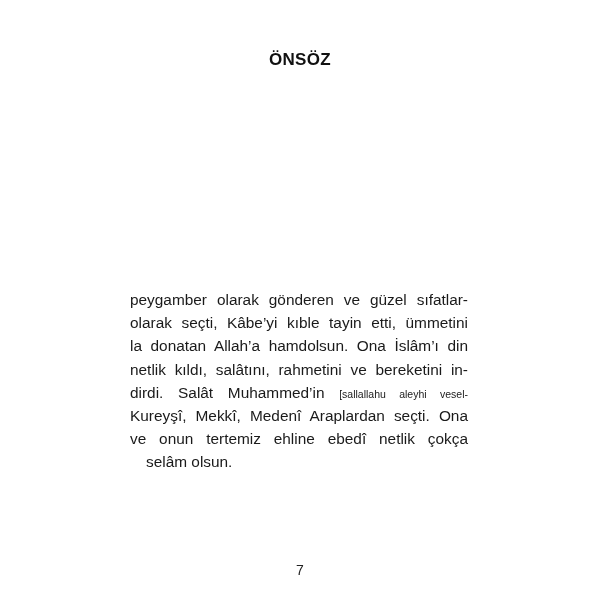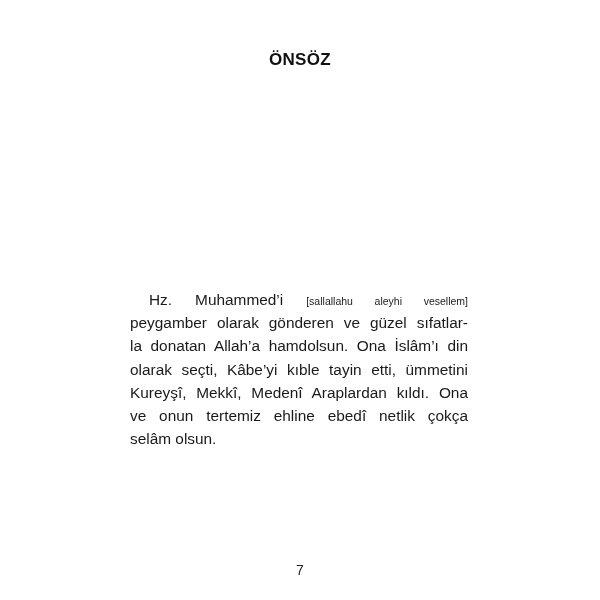--- a/index.html
+++ b/index.html
@@ -1,32 +1,33 @@
 <!DOCTYPE html>
 <html><head>
 <meta charset="utf-8">
 <style>
   html, body { margin:0; padding:0; background:#ffffff; }
   body { width:600px; height:600px; position:relative; overflow:hidden; font-family:"Liberation Sans", sans-serif; color:#1a1a1a; }
   .title { position:absolute; top:50px; left:0; width:600px; text-align:center; font-weight:bold; font-size:17px; letter-spacing:0.3px; color:#111; }
   .body-text { position:absolute; top:288px; left:130px; width:338px; }
   .line { display:block; height:23.2px; line-height:23.2px; font-size:15.4px; text-align:justify; text-align-last:justify; white-space:nowrap; overflow:visible; }
-  .line.last { text-align-last:left; }
+  .line.last { text-align-last:left;margin-left:16px; }
   .line.indent { padding-left:19px; }
   .small { font-size:10.5px; }
   .page-number { position:absolute; top:562px; left:0; width:600px; text-align:center; font-size:14px; color:#222; }
 </style>
 </head>
 <body>
 
 <div class="title">ÖNSÖZ</div>
 
 <div class="body-text">
-  <span class="line indent"><span>Hz. Muhammed’i </span><span class="small">[sallallahu aleyhi vesellem]</span></span>
   <span class="line">peygamber olarak gönderen ve güzel sıfatlar-</span>
+  <span class="line">olarak seçti, Kâbe’yi kıble tayin etti, ümmetini</span>
   <span class="line">la donatan Allah’a hamdolsun. Ona İslâm’ı din</span>
-  <span class="line">olarak seçti, Kâbe’yi kıble tayin etti, ümmetini</span>
-  <span class="line">Kureyşî, Mekkî, Medenî Araplardan kıldı. Ona</span>
+  <span class="line">netlik kıldı, salâtını, rahmetini ve bereketini in-</span>
+  <span class="line"><span>dirdi. Salât Muhammed’in </span><span class="small">[sallallahu aleyhi vesel-</span></span>
+  <span class="line">Kureyşî, Mekkî, Medenî Araplardan seçti. Ona</span>
   <span class="line">ve onun tertemiz ehline ebedî netlik çokça</span>
   <span class="line last">selâm olsun.</span>
 </div>
 
 <div class="page-number">7</div>
 
 </body></html>

